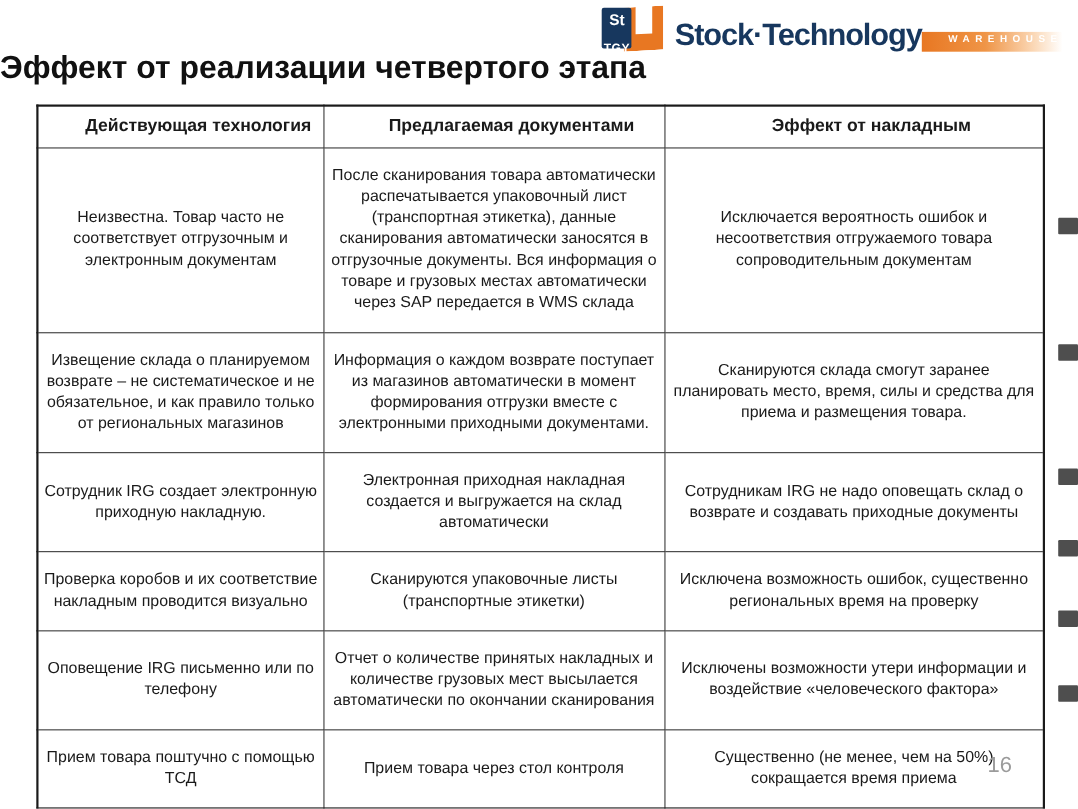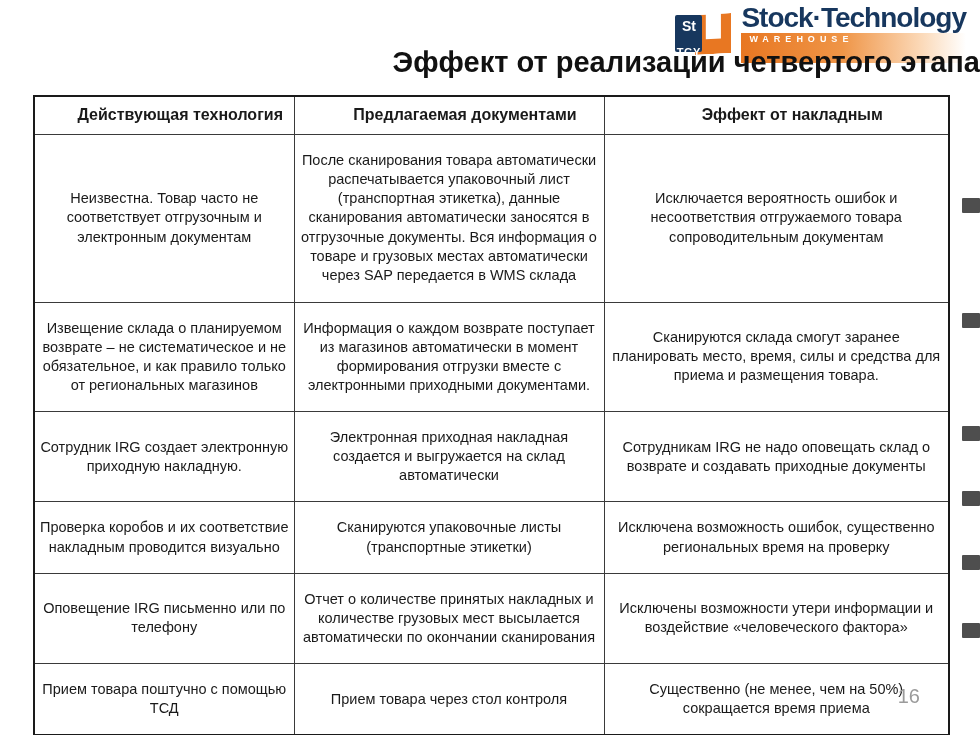--- a/index.html
+++ b/index.html
@@ -1,40 +1,40 @@
 <!DOCTYPE html>
 <html><head>
 <meta charset="utf-8">
 <style>
   * { margin:0; padding:0; box-sizing:border-box; }
   html,body { width:980px; height:735px; background:#fdfdfd; overflow:hidden;
     font-family:"Liberation Sans", sans-serif; }
   .slide { position:relative; width:980px; height:735px; background:#ffffff; }
 
   
-  .logo { position:absolute; top:3px; right:14px; display:flex; align-items:center; }
+  .logo { position:absolute; top:3px; right:14px; display:flex; align-items:flex-end; }
   .logo-icon { position:relative; width:62px; height:44px; margin-right:6px; }
   .logo-box { position:absolute; left:22px; top:3px; width:36px; height:40px;
     background:#E87722; transform:skewY(-3deg);
     clip-path:polygon(0 0, 30% 0, 30% 62%, 72% 62%, 72% 0, 100% 0, 100% 100%, 0 100%); }
   .logo-badge { position:absolute; left:2px; top:4px; width:27px; height:37px;
     background:#17375E; border-radius:2px; color:#fff; text-align:center;
     font-weight:bold; line-height:1; padding-top:4px; z-index:2; }
   .logo-badge .l1 { font-size:14px; display:block; }
   .logo-badge .l2 { font-size:11px; display:block; margin-top:14px; letter-spacing:0.5px; }
-  .logo-text { display:flex; flex-direction:column; }
+  .logo-text { display:flex; flex-direction:row; }
   .logo-brand { color:#17375E; font-weight:bold; font-size:28px; line-height:30px;
     letter-spacing:-1px; white-space:nowrap; }
-  .logo-tagline { height:30px; margin-top:0;
+  .logo-tagline { height:18px; margin-top:12px;
     background:linear-gradient(90deg,#E87722 0%, #ef9547 45%, #fbd9b8 80%, #ffffff 100%);
     color:#ffffff; font-size:9px; font-weight:bold; letter-spacing:5px;
-    line-height:13px; padding-left:8px; }
+    line-height:13px; padding-left:24px; }
 
   
-  .title { position:absolute; top:46px; left:0; width:100%; text-align:right;
+  .title { position:absolute; top:46px; left:0; width:100%; text-align:left;
     font-size:29px; font-weight:bold; color:#111111; letter-spacing:0; }
 
   
   table.cmp { position:absolute; left:33px; top:95px; width:915px;
     border-collapse:collapse; table-layout:fixed; background:#fff; }
   table.cmp th, table.cmp td { border:1px solid #3a3a3a; color:#1a1a1a;padding-left:32px; }
   table.cmp { border:2px solid #1a1a1a; }
   table.cmp thead tr { height:38px; }
   table.cmp th { font-size:16px; font-weight:bold; text-align:center; vertical-align:middle; }
   table.cmp td { font-size:14.5px; line-height:1.32; text-align:center;

